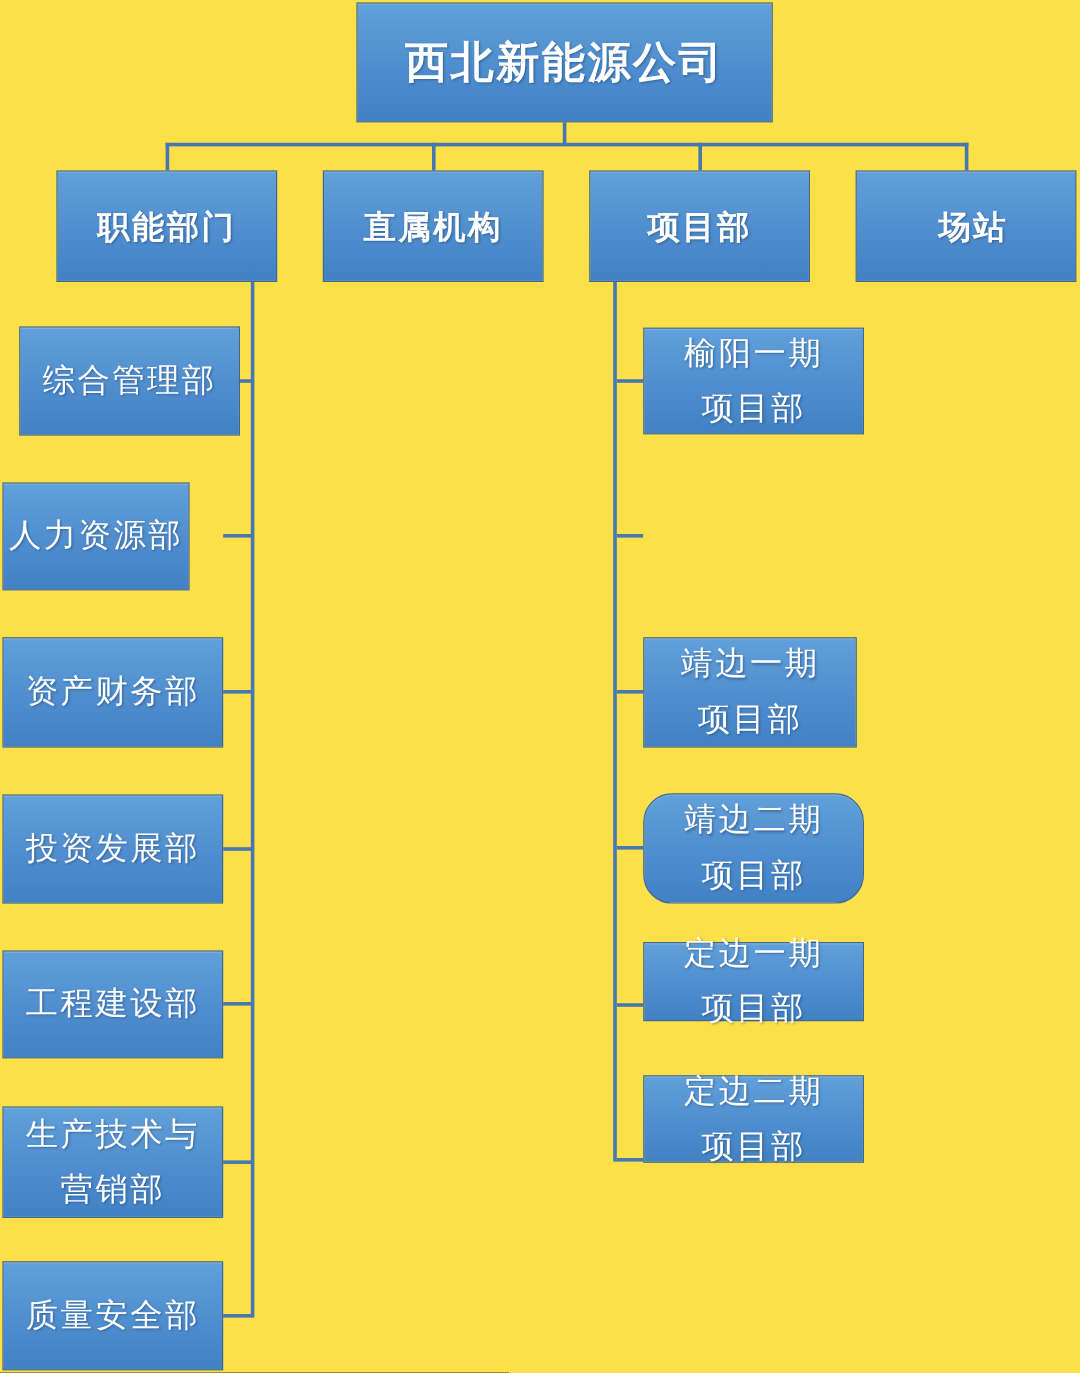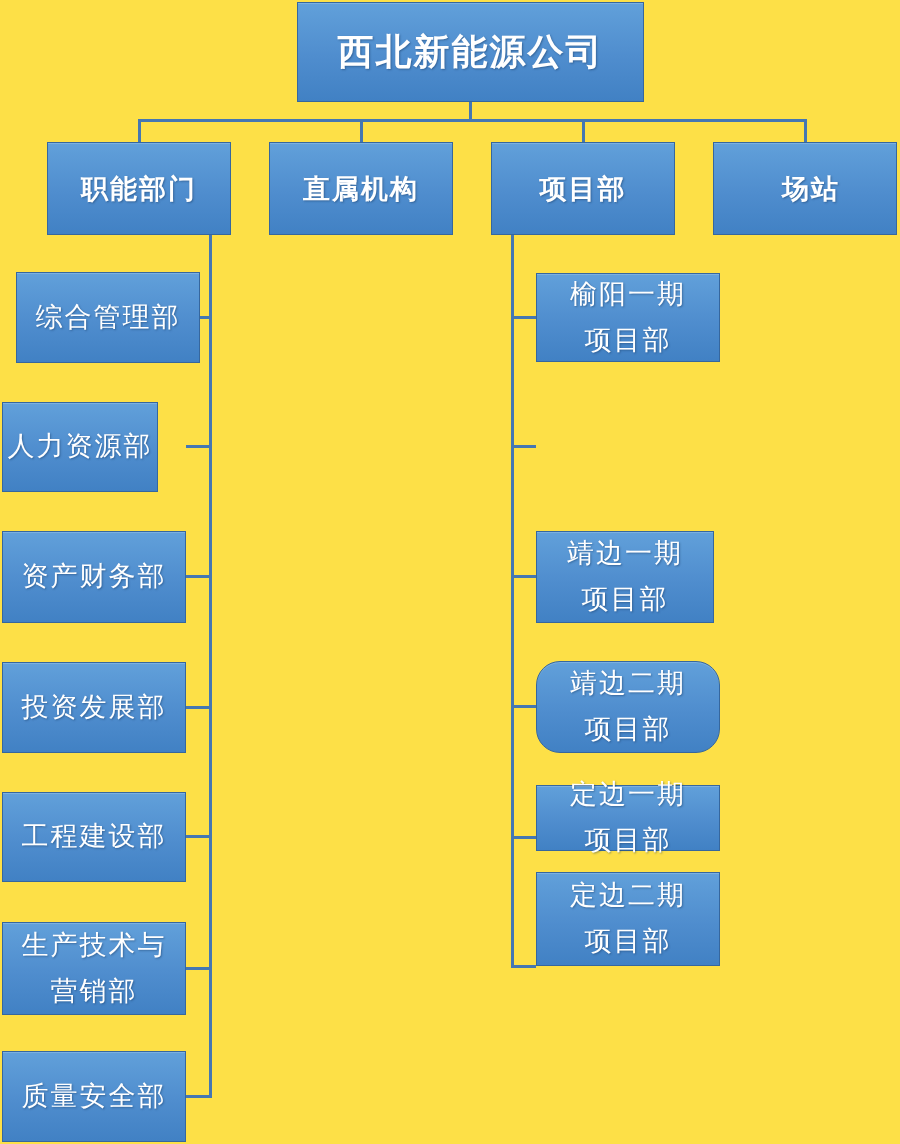--- a/index.html
+++ b/index.html
@@ -59,21 +59,21 @@
   .pos-f-3 { left: 2px; top: 662px;  width: 184px; height: 91px; }
   .pos-f-4 { left: 2px; top: 792px;  width: 184px; height: 90px; }
   .pos-f-5 { left: 2px; top: 922px;  width: 184px; height: 93px; }
   .pos-f-6 { left: 2px; top: 1051px; width: 184px; height: 91px; }
   
   .pos-p-0 { left: 536px; top: 273px; width: 184px; height: 89px; }
   .pos-p-1 { left: 536px; top: 402px; width: 184px; height: 90px; }
   .pos-p-2 { left: 536px; top: 531px; width: 178px; height: 92px; }
   .pos-p-3 { left: 536px; top: 661px; width: 184px; height: 92px; border-radius: 24px; }
   .pos-p-4 { left: 536px; top: 785px; width: 184px; height: 66px; }
-  .pos-p-5 { left: 536px; top: 872px; width: 184px; height: 94px; }
+  .pos-p-5 { left: 536px; top: 896px; width: 184px; height: 73px; }
   
   .ln-root-drop { left: 469px; top: 102px; width: 3px;  height: 19px; }
   .ln-main-h    { left: 138px; top: 119px; width: 669px; height: 3px; }
   .ln-l2d-0 { left: 138px; top: 119px; width: 3px; height: 23px; }
   .ln-l2d-1 { left: 360px; top: 119px; width: 3px; height: 23px; }
   .ln-l2d-2 { left: 582px; top: 119px; width: 3px; height: 23px; }
   .ln-l2d-3 { left: 804px; top: 119px; width: 3px; height: 23px; }
   .ln-trunk-left  { left: 209px; top: 234px; width: 3px; height: 864px; }
   .ln-trunk-right { left: 511px; top: 234px; width: 3px; height: 734px; }
   .ln-fs-0 { left: 186px; top: 316px;  width: 24px; height: 3px; }

